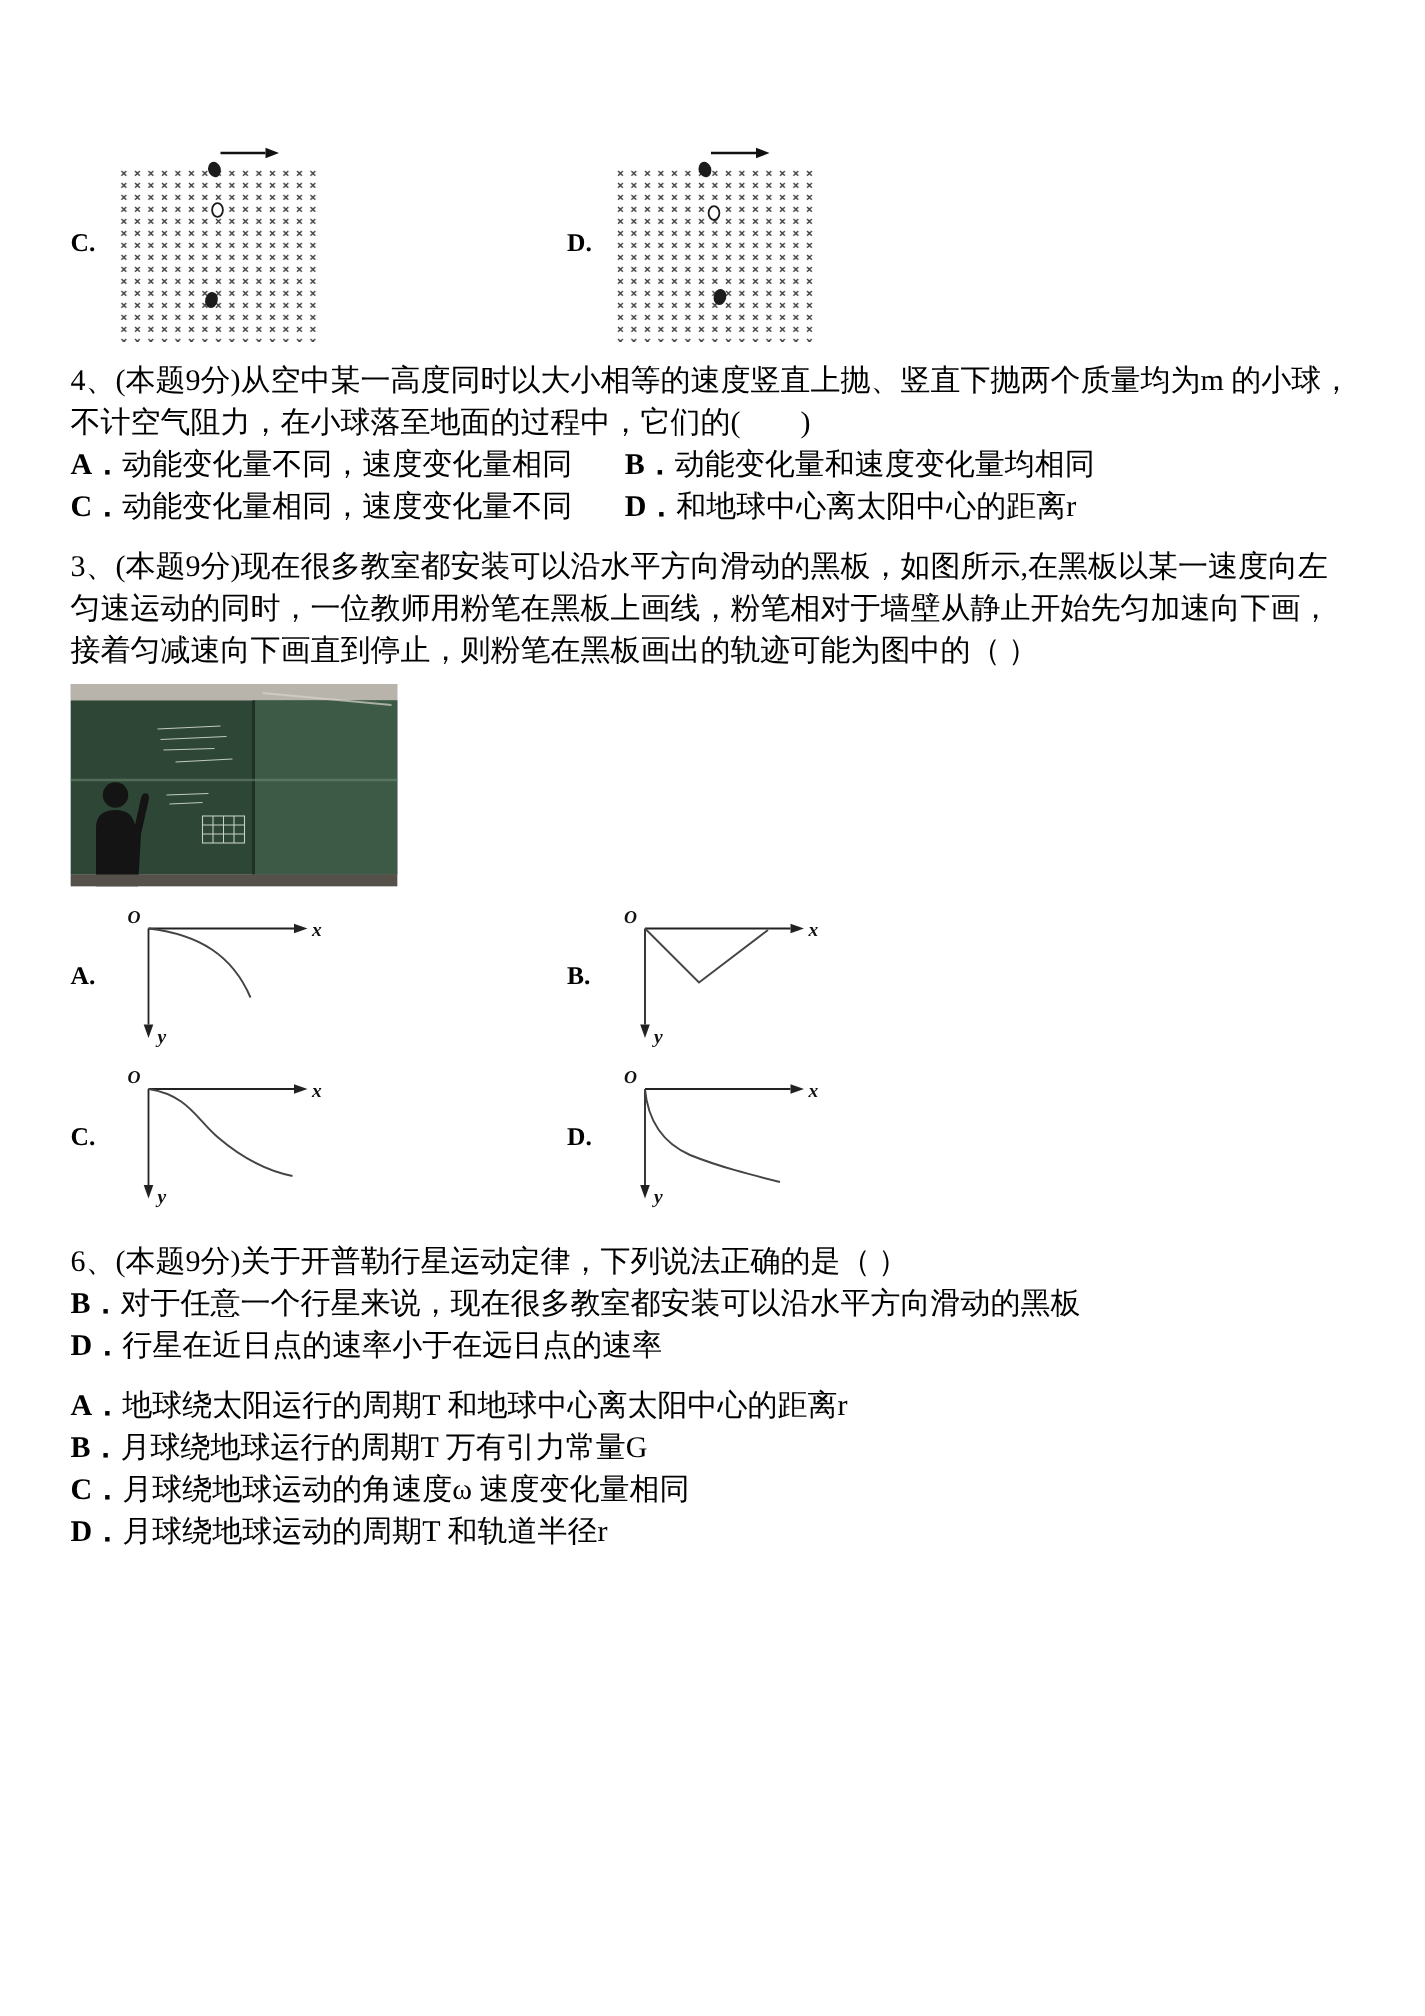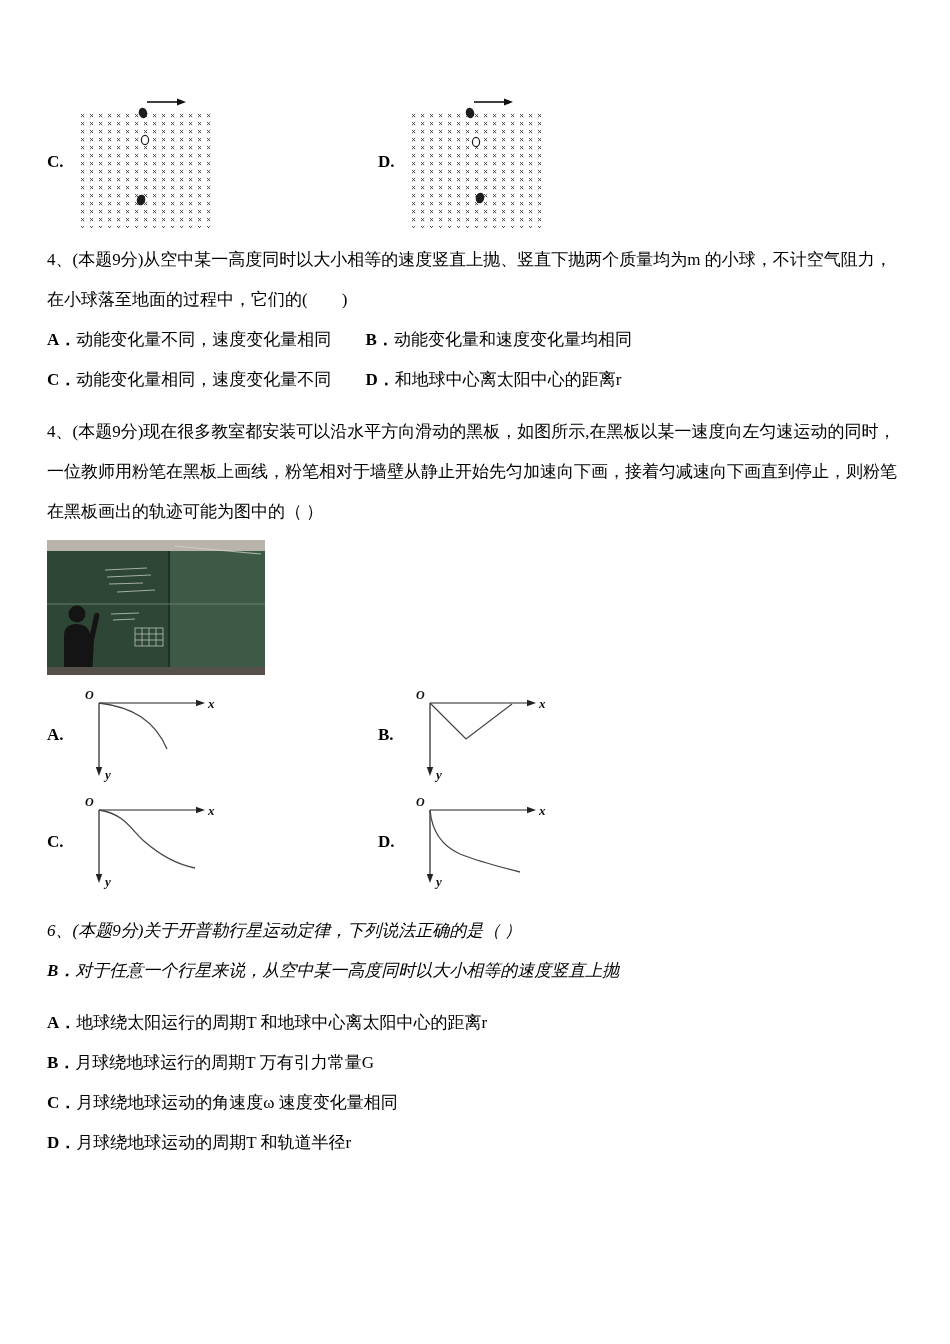--- a/index.html
+++ b/index.html
@@ -10,21 +10,21 @@
   .page { padding:0 47px; }
 
   
   .fig-row { display:flex; align-items:center; padding-top:96px; }
   .fig-group { display:flex; align-items:center; }
   .fig-group.second { margin-left:159px; }
   .fig-label { font-weight:700; font-size:17px; width:32px; }
 
   
   .q { margin-top:12px; }
-  .q p { margin:0; line-height:40px; font-size:17px; }
+  .q p { margin:0; line-height:28px; font-size:20px; }
   .opt-letter { font-weight:700; }
   .opt-pair { margin-right:30px;margin-top:30px; }
 
   .photo { display:block; margin:8px 0 2px 0; }
 
   
   .graph-row { display:flex; align-items:center; margin-top:12px; }
   .graph-group { display:flex; align-items:center; }
   .graph-group.second { margin-left:145px; }
   .graph-label { font-weight:700; font-size:17px; width:36px; }
@@ -79,21 +79,21 @@
       <span class="opt-pair"><span class="opt-letter">A．</span><span>动能变化量不同，速度变化量相同</span></span>
       <span><span class="opt-letter">B．</span><span>动能变化量和速度变化量均相同</span></span>
     </p>
     <p>
       <span class="opt-pair"><span class="opt-letter">C．</span><span>动能变化量相同，速度变化量不同</span></span>
       <span><span class="opt-letter">D．</span><span>和地球中心离太阳中心的距离r</span></span>
     </p>
   </div>
 
   <div class="q">
-    <p>4、(本题9分)现在很多教室都安装可以沿水平方向滑动的黑板，如图所示,在黑板以某一速度向左匀速运动的同时，一位教师用粉笔在黑板上画线，粉笔相对于墙壁从静止开始先匀加速向下画，接着匀减速向下画直到停止，则粉笔在黑板画出的轨迹可能为图中的（ ）</p>
+    <p>3、(本题9分)现在很多教室都安装可以沿水平方向滑动的黑板，如图所示,在黑板以某一速度向左匀速运动的同时，一位教师用粉笔在黑板上画线，粉笔相对于墙壁从静止开始先匀加速向下画，接着匀减速向下画直到停止，则粉笔在黑板画出的轨迹可能为图中的（ ）</p>
   </div>
 
   <svg class="photo" width="218" height="135" viewBox="0 0 218 135">
     <rect x="0" y="0" width="218" height="135" fill="#a8a49b"></rect>
     <rect x="0" y="0" width="218" height="11" fill="#b8b4ab"></rect>
     <rect x="0" y="11" width="218" height="116" fill="#2e4636"></rect>
     <rect x="122" y="11" width="96" height="116" fill="#3c5a46"></rect>
     <line x1="122" y1="11" x2="122" y2="127" stroke="#1f3026" stroke-width="2"></line>
     <line x1="0" y1="64" x2="218" y2="64" stroke="#6f8a77" stroke-width="1.6" opacity="0.55"></line>
     <line x1="128" y1="6" x2="214" y2="14" stroke="#d8d4c9" stroke-width="1.2" opacity="0.7"></line>
@@ -173,23 +173,24 @@
         <polygon points="113,12.8 122,16 113,19.2" fill="#222"></polygon>
         <text class="axlab" x="125" y="21">x</text>
         <line x1="16" y1="16" x2="16" y2="80" stroke="#222" stroke-width="1.2"></line>
         <polygon points="12.8,80 16,89 19.2,80" fill="#222"></polygon>
         <text class="axlab" x="22" y="92">y</text>
         <path d="M16,16 C18,38 28,52 46,60 C66,68 86,73 106,78" fill="none" stroke="#444" stroke-width="1.3"></path>
       </svg>
     </div>
   </div>
 
-  <div class="q" style="margin-top:22px;font-style:italic;">
+  <div class="q" style="margin-top:22px;">
     <p>6、(本题9分)关于开普勒行星运动定律，下列说法正确的是（ ）</p>
-    <p><span class="opt-letter">B．</span><span>对于任意一个行星来说，从空中某一高度同时以大小相等的速度竖直上抛</span></p>
+    <p><span class="opt-letter">B．</span><span>对于任意一个行星来说，现在很多教室都安装可以沿水平方向滑动的黑板</span></p>
+    <p><span class="opt-letter">D．</span><span>行星在近日点的速率小于在远日点的速率</span></p>
   </div>
 
   <div class="q">
     <p><span class="opt-letter">A．</span><span>地球绕太阳运行的周期T 和地球中心离太阳中心的距离r</span></p>
     <p><span class="opt-letter">B．</span><span>月球绕地球运行的周期T 万有引力常量G</span></p>
     <p><span class="opt-letter">C．</span><span>月球绕地球运动的角速度ω 速度变化量相同</span></p>
     <p><span class="opt-letter">D．</span><span>月球绕地球运动的周期T 和轨道半径r</span></p>
   </div>
 
 </div>

